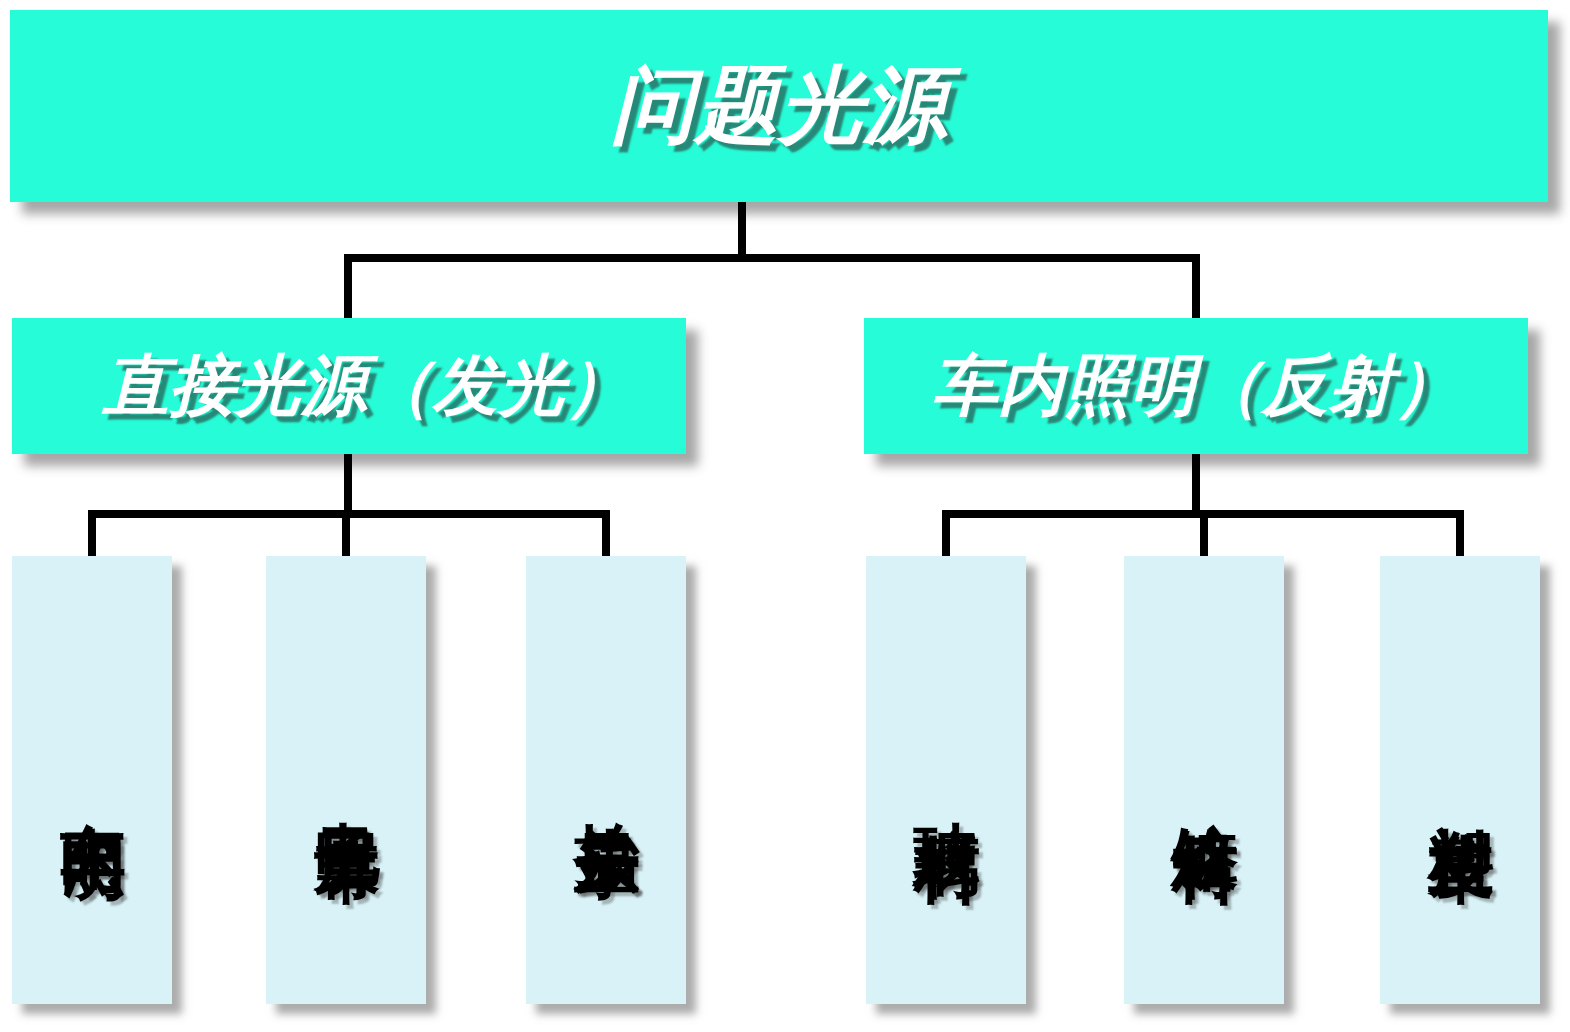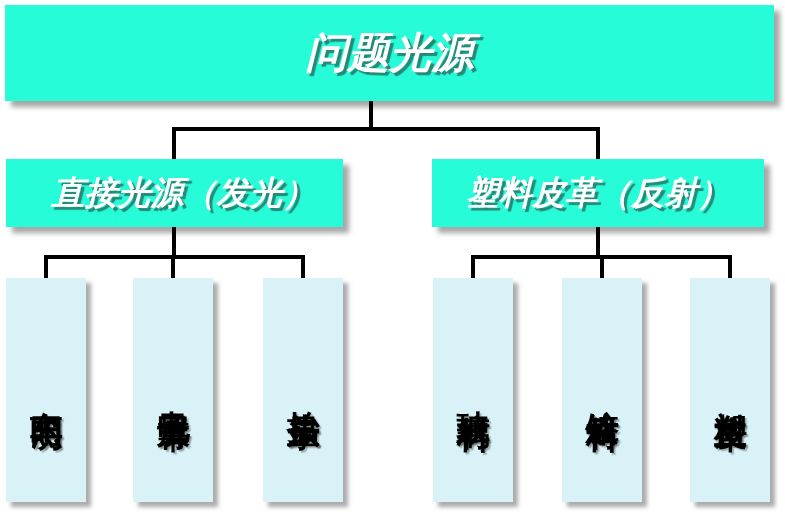--- a/index.html
+++ b/index.html
@@ -83,21 +83,21 @@
 
   <div class="conn" style="left:369px; top:101px; width:4px; height:30px;"></div>
   <div class="conn" style="left:172px; top:127px; width:428px; height:4px;"></div>
   <div class="conn" style="left:172px; top:127px; width:4px; height:32px;"></div>
   <div class="conn" style="left:596px; top:127px; width:4px; height:32px;"></div>
 
   <div class="box teal branch-box branch-left">
     <span class="lbl">直接光源（发光）</span>
   </div>
   <div class="box teal branch-box branch-right">
-    <span class="lbl">塑料皮革（反射）</span>
+    <span class="lbl">车内照明（反射）</span>
   </div>
 
   <div class="conn" style="left:172px; top:227px; width:4px; height:32px;"></div>
   <div class="conn" style="left:44px; top:255px; width:261px; height:4px;"></div>
   <div class="conn" style="left:44px; top:255px; width:4px; height:23px;"></div>
   <div class="conn" style="left:171px; top:255px; width:4px; height:23px;"></div>
   <div class="conn" style="left:301px; top:255px; width:4px; height:23px;"></div>
 
   <div class="conn" style="left:596px; top:227px; width:4px; height:32px;"></div>
   <div class="conn" style="left:471px; top:255px; width:261px; height:4px;"></div>

